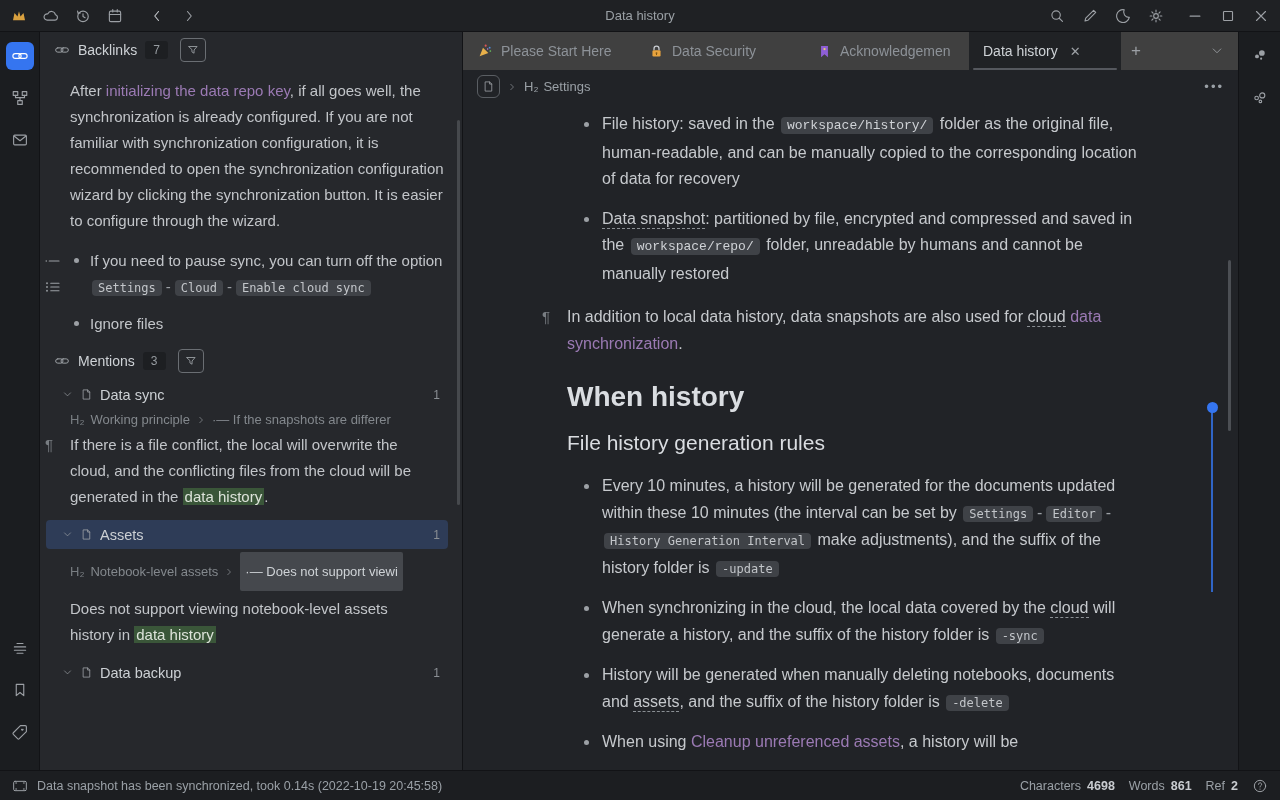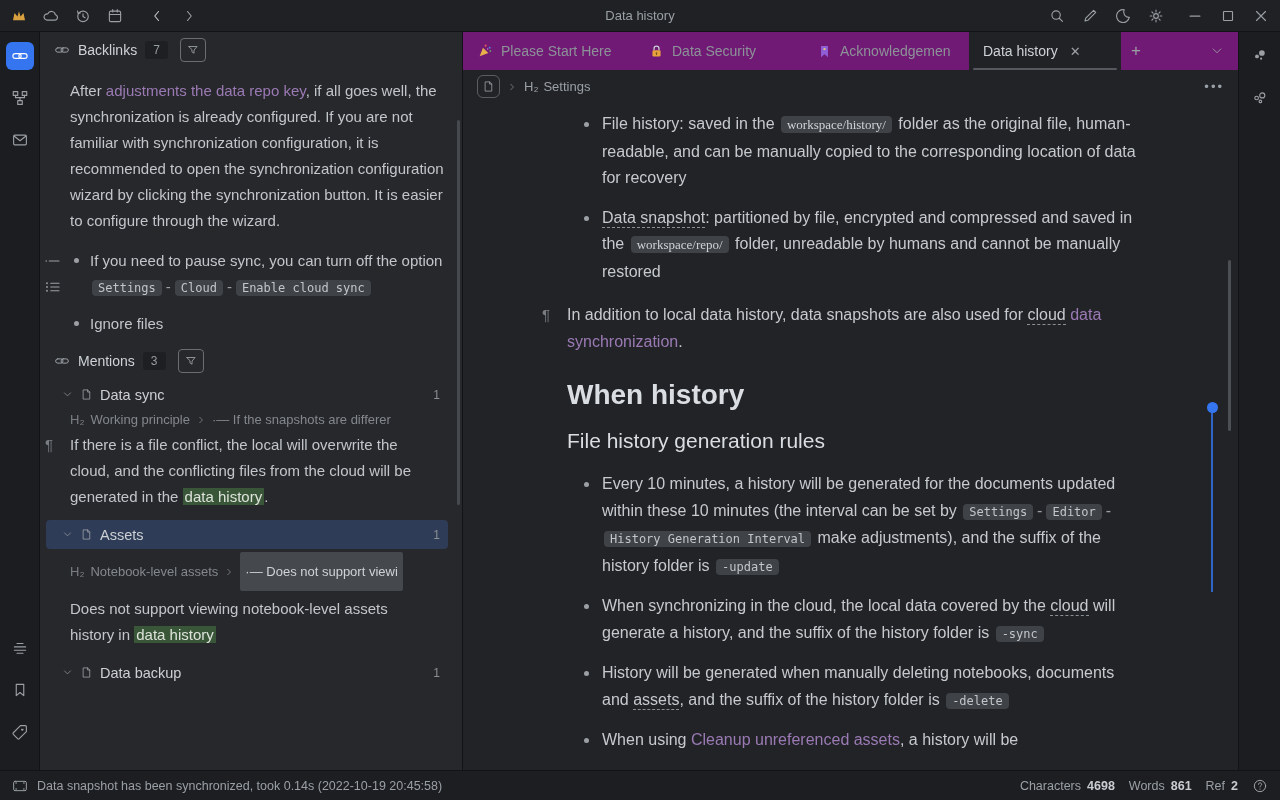--- a/index.html
+++ b/index.html
@@ -34,39 +34,39 @@
   .bl-para{position:relative;margin:6px 0 14px 0}
   .li{position:relative;display:flex;margin-bottom:6px}
   .li .dot{flex:0 0 20px;position:relative}
   .li .dot::before{content:"";position:absolute;left:4px;top:10px;width:5px;height:5px;border-radius:50%;background:#9ca0a5}
   .li-text{flex:1}
   .gutter{position:absolute;left:-26px;width:20px}
   .g1{top:2px}.g2{top:28px}
   a.purple{color:#9b7ab4;text-decoration:none}
   .kbd{font-family:"DejaVu Sans Mono",monospace;font-size:12px;background:#3f4247;color:#c2c5c9;border-radius:4px;padding:1px 6px;margin:0 2px;white-space:nowrap}
   .sep{color:#9ca0a5;margin:0 2px}
-  .codechip{font-family:Liberation Serif, serif;font-size:13px;background:#3f4247;color:#d0d3d7;border-radius:4px;padding:1px 6px;margin:0 2px;white-space:nowrap}
+  .codechip{font-family:Liberation Mono, monospace;font-size:13px;background:#3f4247;color:#d0d3d7;border-radius:4px;padding:1px 6px;margin:0 2px;white-space:nowrap}
   .vref{border-bottom:1px dashed #8a8f94;padding-bottom:1px}
   mark.green{background:#3a5639;color:#dde3da;padding:0 2px}
   .pilcrow{position:absolute;left:-25px;top:0;color:#787d82;font-size:15px}
 
   
   .mentions-body{padding:0 8px 0 0;font-size:14px}
   .tree-row{height:29px;display:flex;align-items:center;gap:7px;margin:1px 6px;padding:0 8px 0 16px;border-radius:4px;color:#ccd0d4;font-size:14.5px}
   .tree-row .count{margin-left:auto;color:#8a8f94;font-size:12px}
   .tree-row.selected{background:#2e3c57}
   .crumb-row{display:flex;align-items:center;gap:6px;margin:3px 14px 5px 30px;font-size:13px;color:#83888d;white-space:nowrap;overflow:hidden}
   .crumb-type{color:#787d82}
   .crumb-chip{background:#45484d;color:#cfd3d7;padding:12px 5px;border-radius:2px}
   .m-para{position:relative;margin:4px 18px 10px 30px;font-size:15px;line-height:26px;color:#c2c5c9}
   .panel-scroll{position:absolute;right:2px;top:88px;width:3px;height:385px;background:#46494d;border-radius:2px}
 
   
   .main{position:absolute;left:462px;top:32px;right:42px;bottom:30px;background:#212327;border-left:1px solid #121316}
-  .tabbar{height:38px;background:#701a75;display:flex;align-items:center}
+  .tabbar{height:38px;background:#404040;display:flex;align-items:center}
   .tab{height:38px;display:flex;align-items:center;gap:8px;padding:0 14px;font-size:14px;color:#8d9298;white-space:nowrap;overflow:hidden;position:relative}
   .tab.active{color:#ced2d6;background:#202225}
   .tab.active::after{content:"";position:absolute;left:4px;right:4px;bottom:0;height:2px;background:#55585e;border-radius:1px}
   .tab .tlabel{overflow:hidden;text-overflow:clip}
   .tab .close{color:#9ca0a5;font-size:13px;margin-left:4px}
   .tab-plus{width:30px;text-align:center;color:#9ca0a5;font-size:17px}
   .tab-down{margin-left:auto;margin-right:14px}
 
   .breadcrumb{height:33px;display:flex;align-items:center;gap:7px;padding:0 14px;font-size:13px;color:#9aa0a6}
   .doc-btn{width:23px;height:23px;border:1px solid #5a5e63;border-radius:6px;display:flex;align-items:center;justify-content:center}
@@ -197,21 +197,21 @@
       <span>Backlinks</span>
       <span class="badge">7</span>
       <span class="filter-btn">
         <svg width="14" height="14" class="ic" viewBox="0 0 24 24">
             <path d="M5 6 h14 l-5.2 6 v5.5 l-3.6 -2.2 v-3.3 Z"></path>
           </svg>
       </span>
     </div>
 
     <div class="bl-body">
-      <p class="bl-para"><span>After </span><a class="purple" href="#">adjustments the data repo key</a><span>, if all goes well, the synchronization is already configured. If you are not familiar with synchronization configuration, it is recommended to open the synchronization configuration wizard by clicking the synchronization button. It is easier to configure through the wizard.</span></p>
+      <p class="bl-para"><span>After </span><a class="purple" href="#">initializing the data repo key</a><span>, if all goes well, the synchronization is already configured. If you are not familiar with synchronization configuration, it is recommended to open the synchronization configuration wizard by clicking the synchronization button. It is easier to configure through the wizard.</span></p>
 
       <div class="li">
         <span class="gutter g1"><svg width="18" height="14" class="ic" viewBox="0 0 24 18">
               <circle cx="3" cy="9" r="1" fill="#9ca0a5" stroke="none"></circle>
               <path d="M7 9 H20"></path>
             </svg></span>
         <span class="gutter g2"><svg width="18" height="14" class="ic" viewBox="0 0 24 18">
               <circle cx="4" cy="4" r="1.2" fill="#9ca0a5" stroke="none"></circle>
               <circle cx="4" cy="9" r="1.2" fill="#9ca0a5" stroke="none"></circle>
               <circle cx="4" cy="14" r="1.2" fill="#9ca0a5" stroke="none"></circle>

